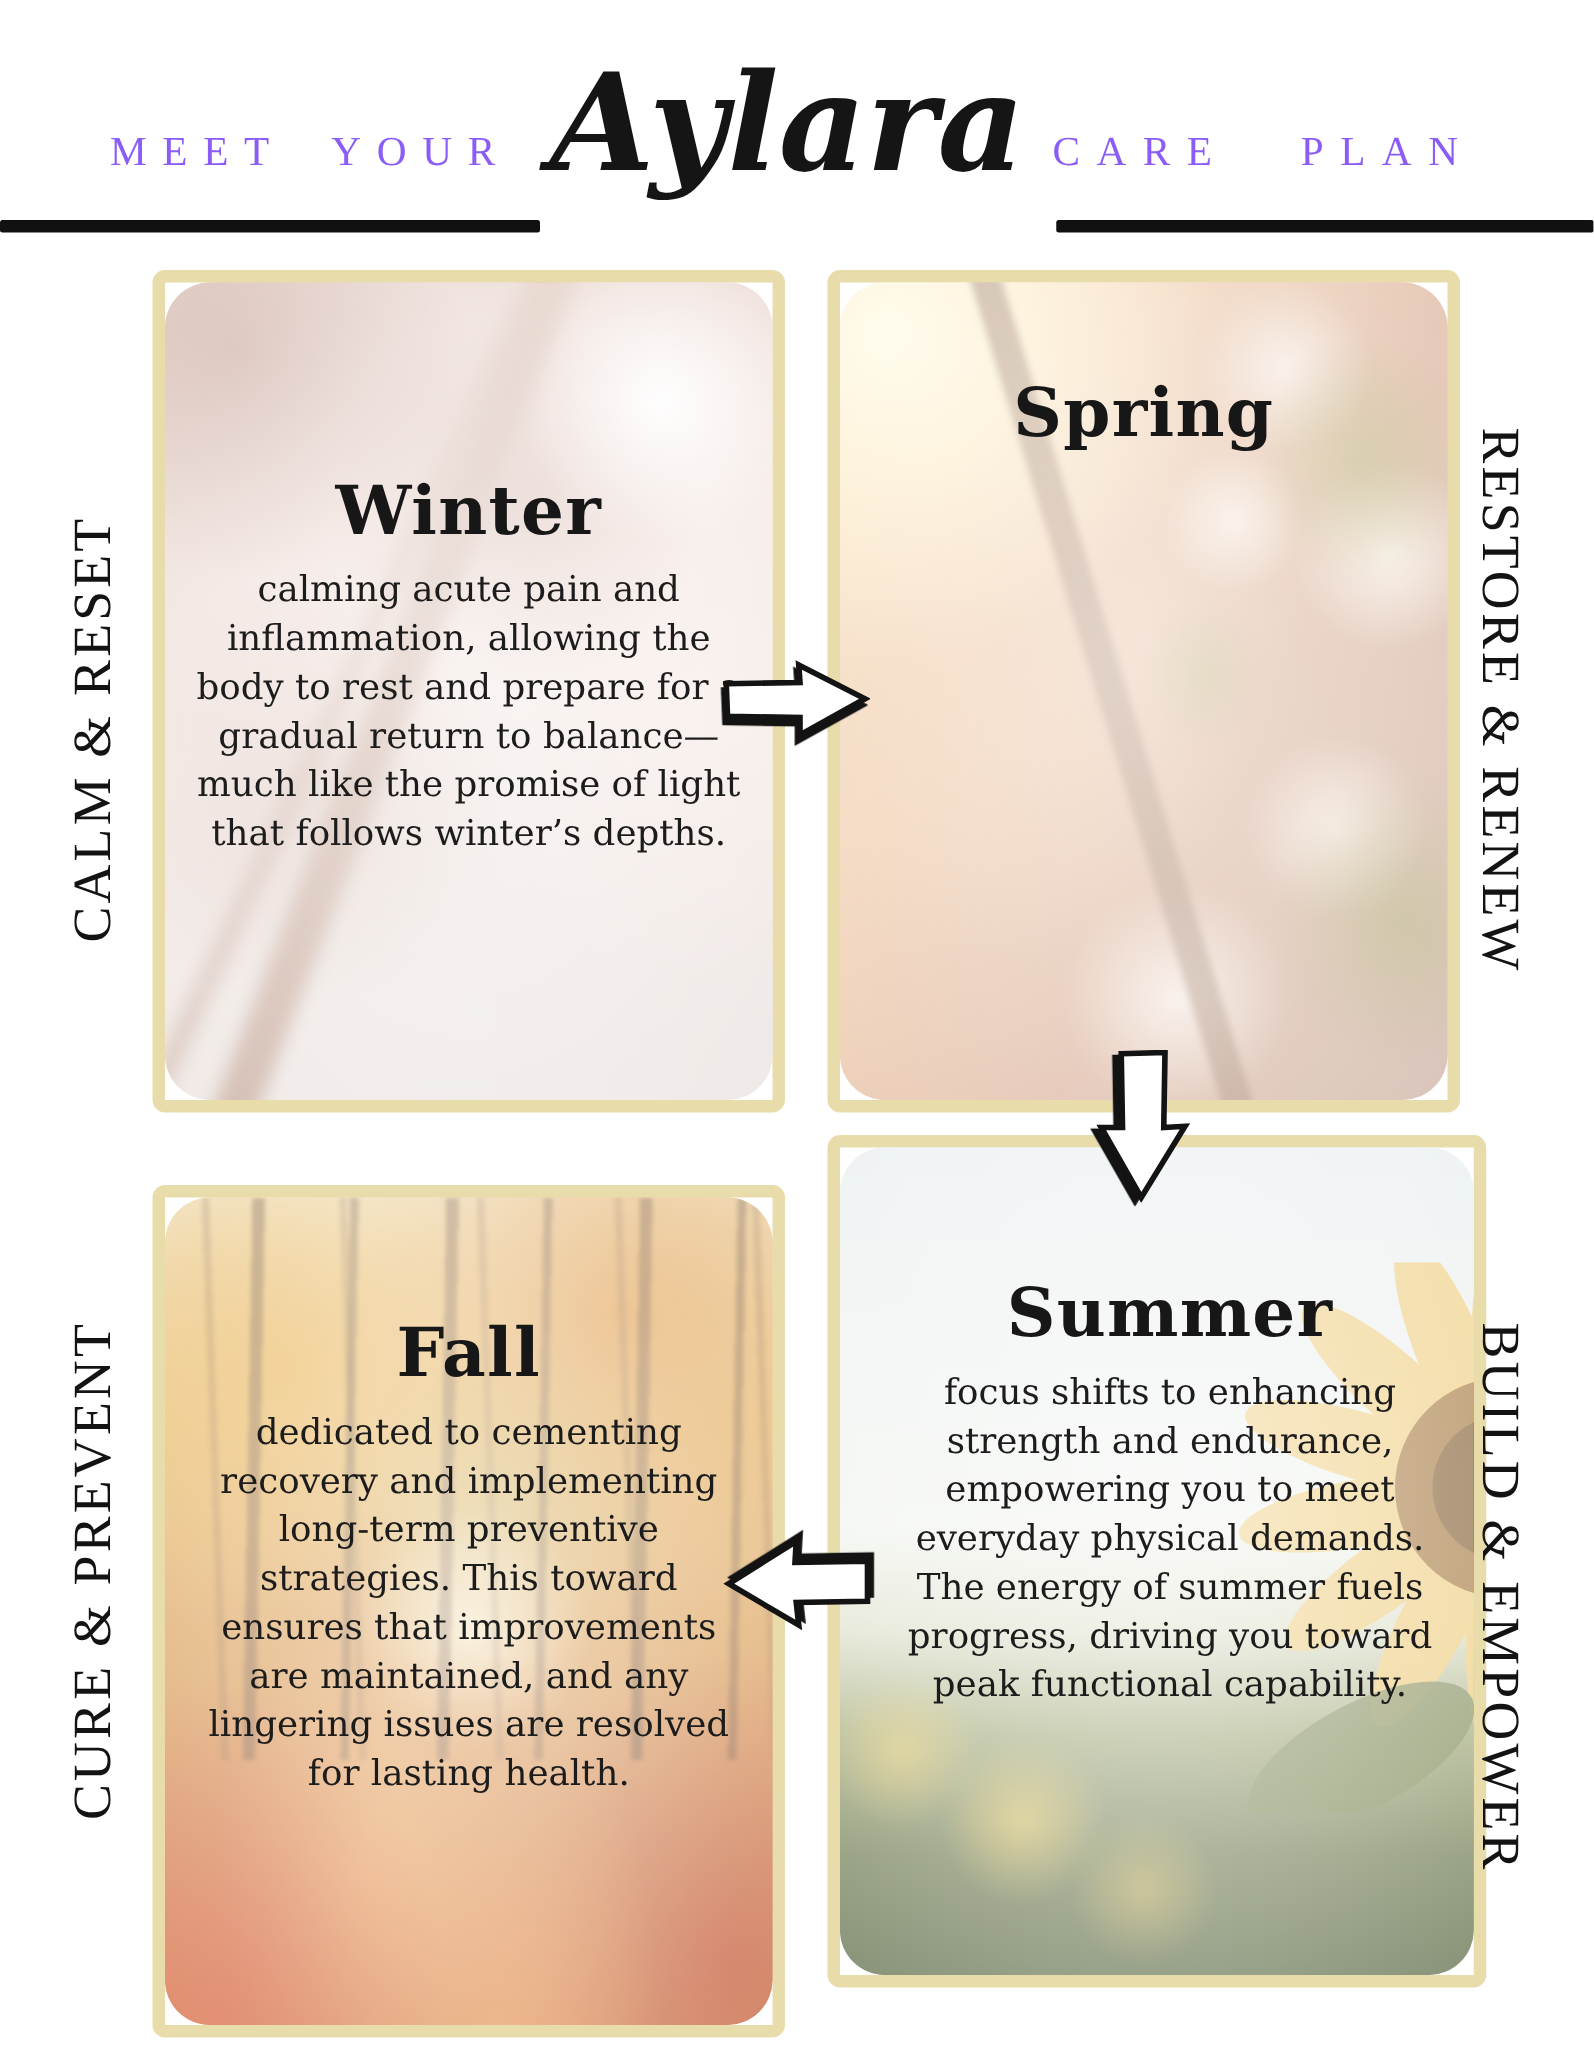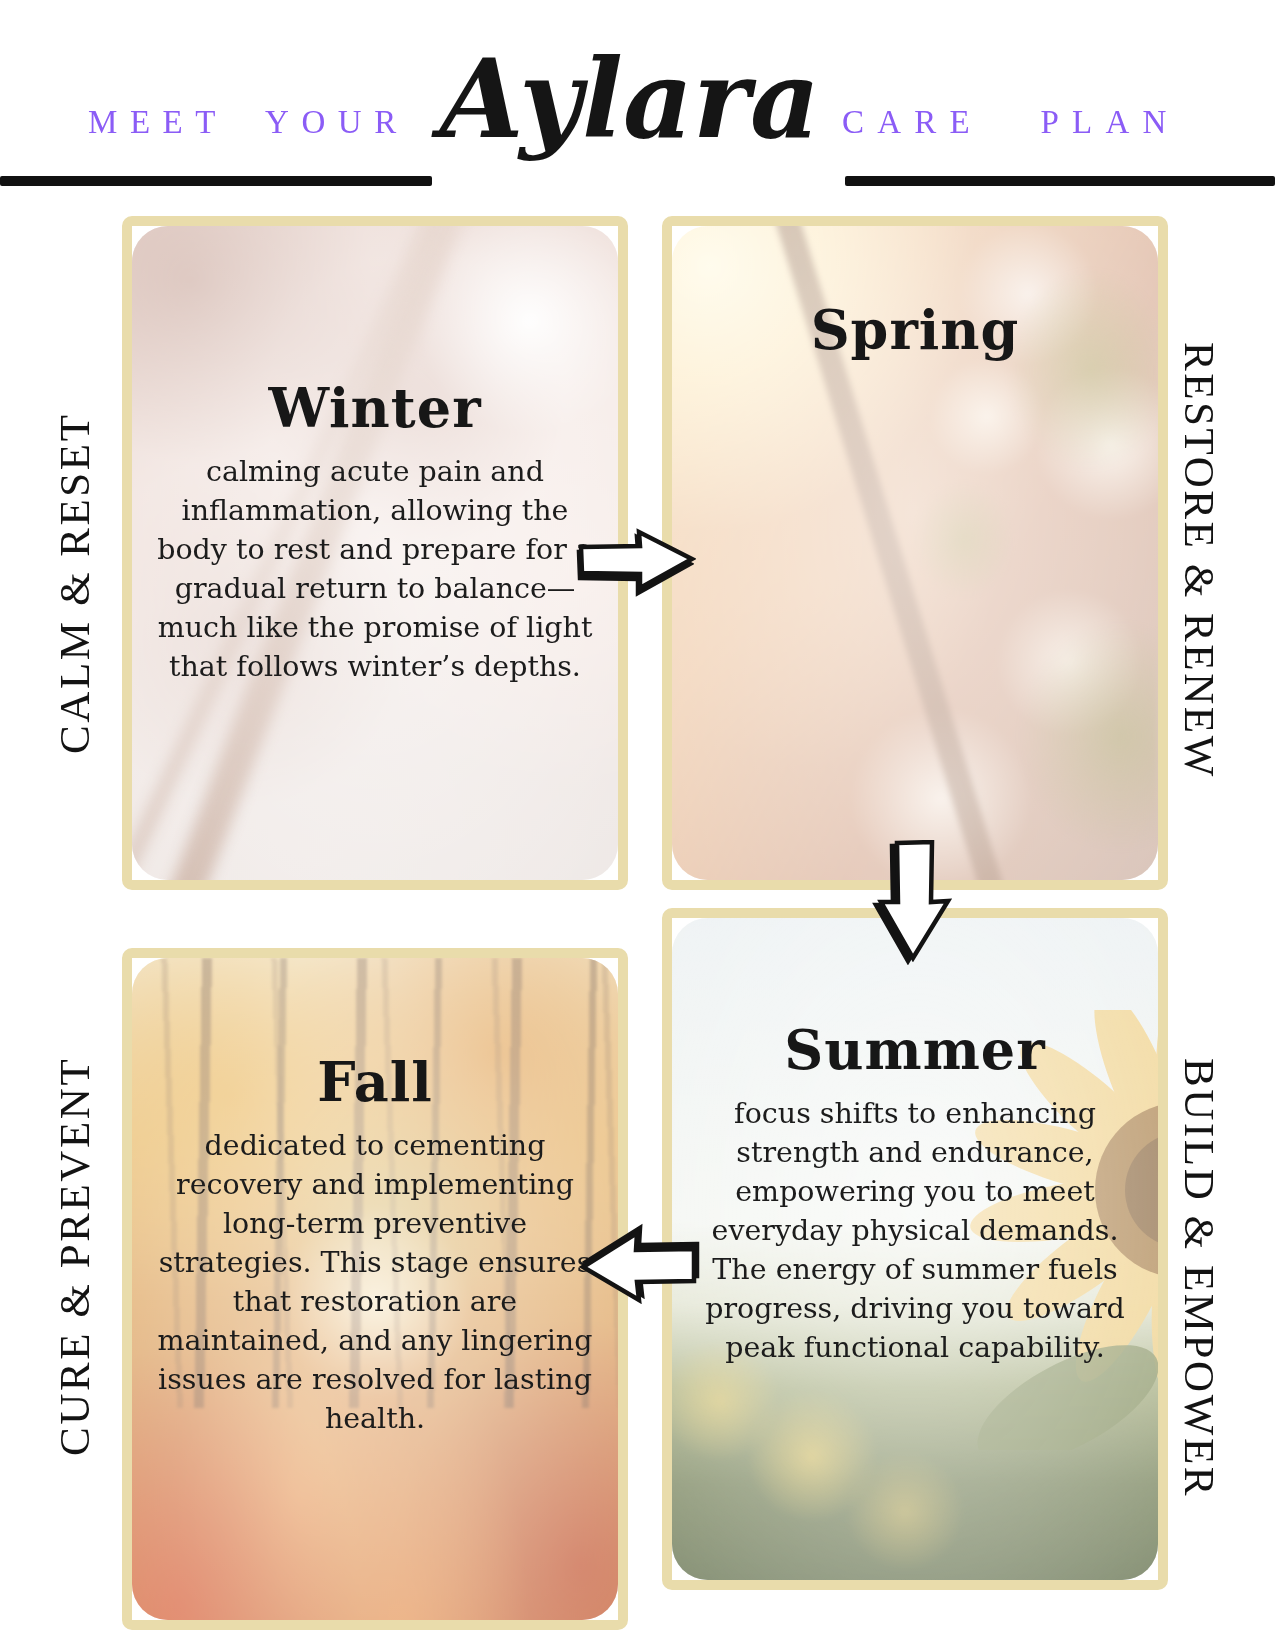--- a/index.html
+++ b/index.html
@@ -16,21 +16,21 @@
          font-size:108px;line-height:1.4;color:#151515;z-index:5;}
   .rule{position:absolute;top:176px;height:10px;background:#111;border-radius:2px;}
   .rule-left{left:0;width:432px;}
   .rule-right{left:845px;width:430px;}
 
   
   .card{position:absolute;border:10px solid #e9dcab;border-radius:10px;overflow:hidden;background:#fff;}
   .card-winter{left:122px;top:216px;width:486px;height:654px;}
   .card-spring{left:662px;top:216px;width:486px;height:654px;}
   .card-fall  {left:122px;top:948px;width:486px;height:662px;}
-  .card-summer{left:662px;top:908px;width:486px;height:662px;}
+  .card-summer{left:662px;top:908px;width:486px;height:662px;padding-left:21px;}
 
   .photo{position:absolute;inset:0;overflow:hidden;border-radius:36px;}
   .ph-layers{position:absolute;inset:-14px;filter:blur(2.5px);}
   .photo::after{content:"";position:absolute;inset:0;z-index:3;
      background:radial-gradient(ellipse at 50% 44%, rgba(255,255,255,0.60) 0%,
                 rgba(255,255,255,0.42) 55%, rgba(255,255,255,0.26) 100%);}
 
   
   .ph-winter .ph-layers{background:
      radial-gradient(circle at 80% 16%, rgba(255,255,255,0.95) 0%, rgba(255,255,255,0) 16%),
@@ -146,21 +146,21 @@
     </div>
   </section>
 
   <section class="card card-fall">
     <div class="photo ph-fall" aria-label="autumn forest path covered in fallen leaves">
       <div class="ph-layers"></div>
       <div class="trunks"></div>
     </div>
     <div class="card-content">
       <h2>Fall</h2>
-      <p>dedicated to cementing recovery and implementing long-term preventive strategies. This stage ensures that restoration are maintained, and any lingering issues are resolved for lasting health.</p>
+      <p>dedicated to cementing recovery and implementing long-term preventive strategies. This toward ensures that improvements are maintained, and any lingering issues are resolved for lasting health.</p>
     </div>
   </section>
 
   <section class="card card-summer">
     <div class="photo ph-summer" aria-label="sunflower field under a pale summer sky">
       <div class="ph-layers"></div>
       <svg class="sunflower" viewBox="0 0 400 440">
         <g fill="#efcc7c" opacity="0.95">
           <ellipse cx="290" cy="62" rx="27" ry="98" transform="rotate(0 290 180)"></ellipse>
           <ellipse cx="290" cy="62" rx="27" ry="98" transform="rotate(26 290 180)"></ellipse>

